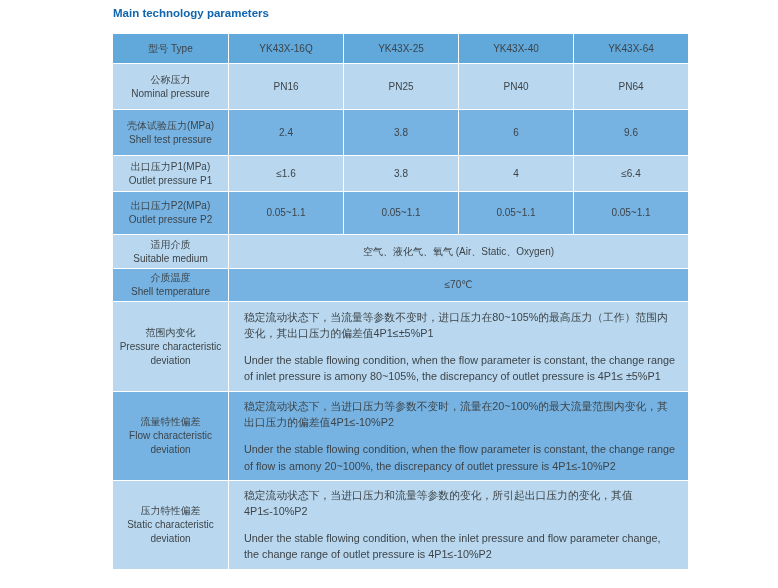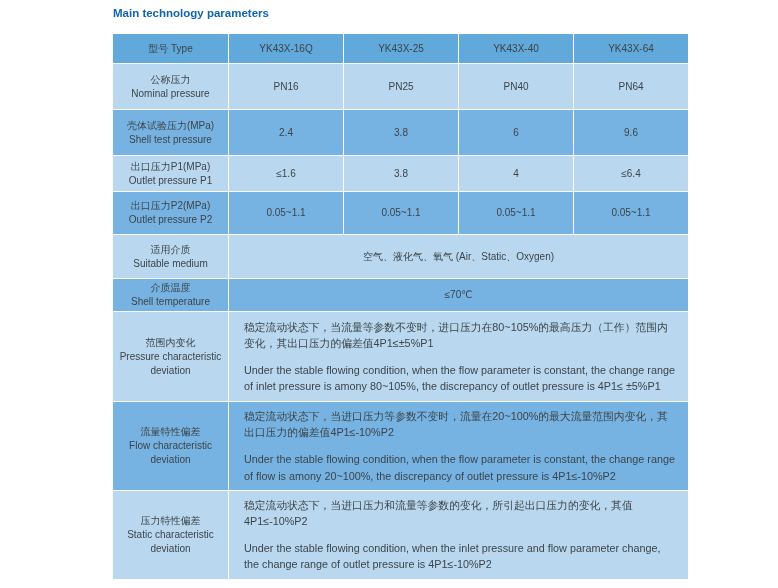--- a/index.html
+++ b/index.html
@@ -28,21 +28,21 @@
   td{
     color:#3d4449;font-size:10px;line-height:1.35;
     text-align:center;vertical-align:middle;
     padding:2px 4px;overflow:hidden;
   }
   tr.dark  td{background:#61a8db;}
   tr.mid   td{background:#76b3e2;}
   tr.light td{background:#b9d8ef;}
 
   .r1{height:29px;} .r2{height:45px;} .r3{height:45px;}
-  .r4{height:35px;} .r5{height:42px;} .r6{height:43px;}
+  .r4{height:35px;} .r5{height:42px;} .r6{height:33px;}
   .r7{height:25px;} .r8{height:89px;} .r9{height:81px;} .r10{height:73px;}
 
   td.label div{line-height:1.4;}
   td.content-long{
     text-align:left;padding:6px 13px 6px 15px;
     font-size:10.8px;line-height:1.5;
   }
   td.content-long .cn{margin-bottom:11px;}
 </style>
 </head>

